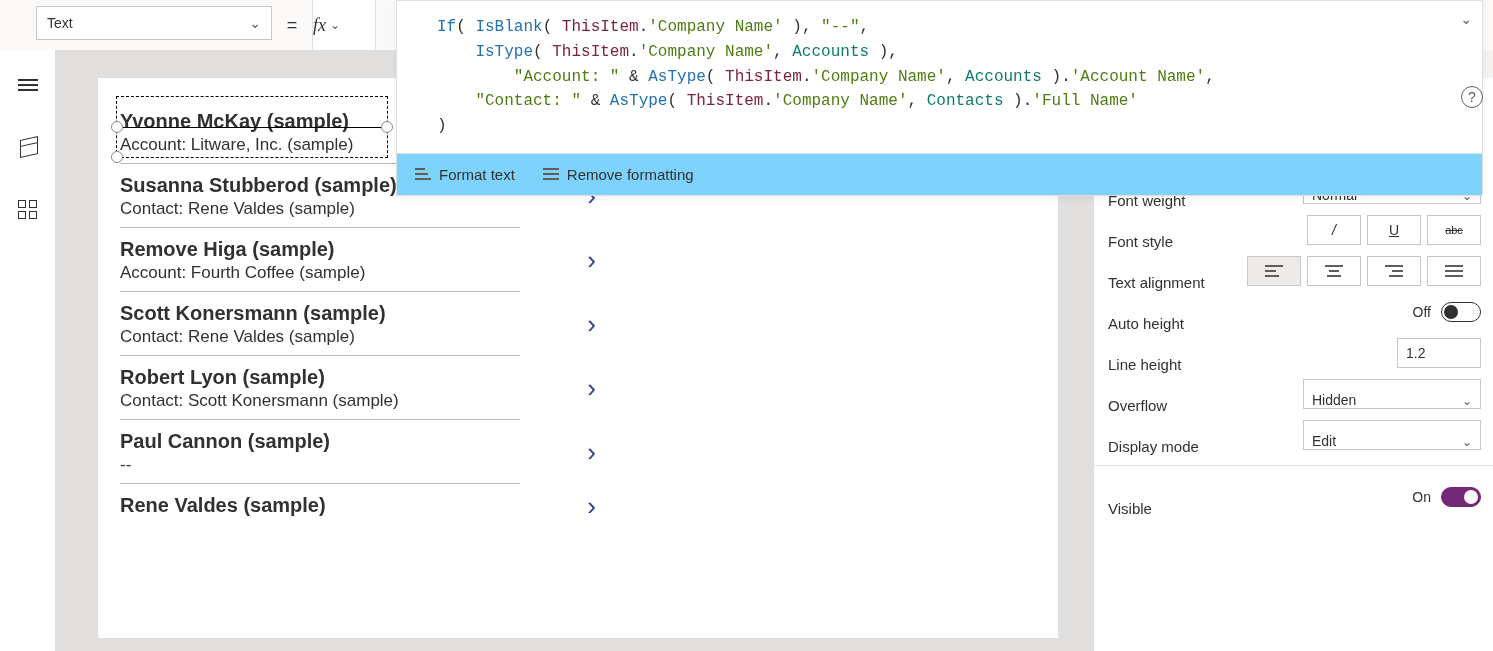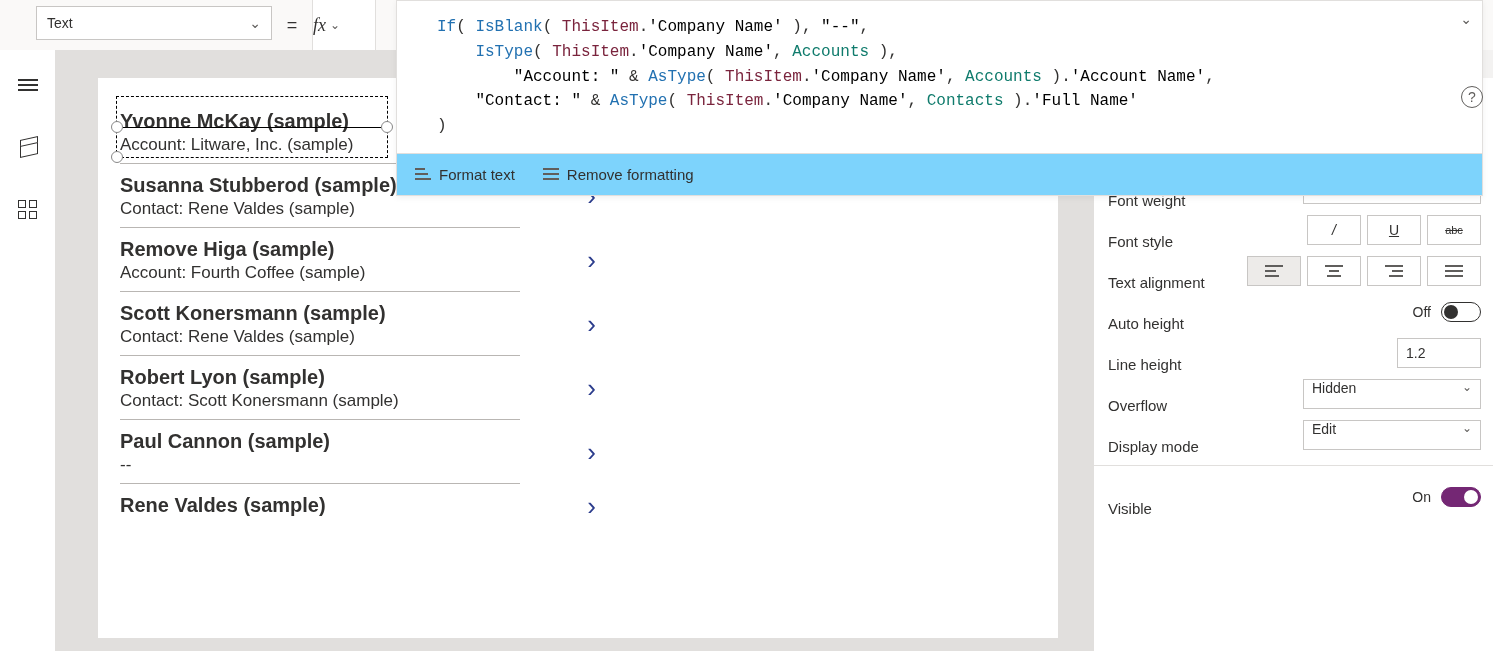--- a/index.html
+++ b/index.html
@@ -11,21 +11,21 @@
 .prop-select .chev { font-size: 14px; color:#605e5c }
 .equals { width: 40px; display:flex; align-items:center; justify-content:center; font-size:18px; color:#323130; }
 .fx-box { width: 64px; display:flex; align-items:center; justify-content:flex-start; border-left:1px solid #e1dfdd; border-right:1px solid #e1dfdd; background:#fff; font-style:italic; font-family: Georgia, serif; font-size:18px;}
 .fx-box .chev { font-style:normal; font-size:12px; margin-left:4px; color:#605e5c }
 
 
 .formula-panel { position:absolute; left: 396px; right:10px; top:0; background:#fff; border:1px solid #e1dfdd; z-index:30; box-shadow: 0 2px 6px rgba(0,0,0,0.06);}
 .formula-code { font-family: Consolas, "Courier New", monospace; font-size: 16px; line-height: 1.55; padding: 14px 24px 14px 40px; white-space: pre; overflow:auto;}
 .c-fn { color:#2271b1; }
 .c-id { color:#7a243d; }
-.c-str { color:#000000;margin-top:7px; }
+.c-str { color:#4d7c0f;margin-top:7px; }
 .c-ty { color:#0f7b6c; }
 .c-punc { color:#323130; }
 .formula-tools { height:42px; border-top:1px solid #e1dfdd; background:#7dd3fc; display:flex; padding:0 18px; gap:28px;}
 .formula-tools .btn { display:flex; align-items:center; gap:8px; color:#323130; font-size:15px;}
 .formula-expand { position:absolute; right:10px; top:10px; font-size:14px; color:#605e5c;}
 .icon-lines { display:inline-block; width:16px; height:12px; position:relative;}
 .icon-lines::before,.icon-lines::after{content:"";position:absolute;left:0;right:0;height:2px;background:#605e5c;}
 .icon-lines::before{top:0; width:60%;}
 .icon-lines::after{bottom:0;}
 .icon-lines span{position:absolute;top:5px;left:0;right:3px;height:2px;background:#605e5c;}
@@ -55,21 +55,21 @@
 .sh-r{right:-6px;top:50%;transform:translateY(-50%);}
 .sh-bl{left:-6px;bottom:-6px;}
 .sel-underline{position:absolute;left:6px;right:6px;top:30px;height:1px;background:#000;}
 
 
 .right-panel { position:absolute; right:0; top:50px; bottom:0; width:400px; border-left:1px solid #e1dfdd; background:#fff; overflow:hidden;}
 .plist{padding:10px 12px 10px 14px;}
 .prow{display:flex;align-items:center;min-height:40px;}
 .prow .plabel{flex:1;font-size:15px;color:#323130;margin-top:24px;}
 .prow .pval{width:180px;display:flex;justify-content:flex-end;align-items:center;gap:4px;}
-.select{border:1px solid #c8c6c4;background:#fff;height:30px;display:flex;align-items:flex-start;justify-content:space-between;padding:0 8px;width:178px;}
+.select{border:1px solid #c8c6c4;background:#fff;height:30px;display:flex;align-items:flex-end;justify-content:space-between;padding:0 8px;width:178px;}
 .select .chev{font-size:12px;color:#605e5c;}
 .numinput{border:1px solid #c8c6c4;height:30px;width:84px;padding:0 8px;display:flex;align-items:center;}
 .btngroup{display:flex;gap:6px;}
 .btnsm{width:54px;height:30px;border:1px solid #c8c6c4;display:flex;align-items:center;justify-content:center;font-size:14px;background:#fff;}
 .btnsm.sel{background:#edebe9;}
 .btnsm .u{text-decoration:underline;}
 .btnsm .strike{text-decoration:line-through;font-size:11px;}
 .toggle{position:relative;width:40px;height:20px;border:1px solid #323130;border-radius:10px;background:#fff;}
 .toggle .knob{position:absolute;right:2px;top:2px;width:14px;height:14px;border-radius:50%;background:#323130;}
 .toggle.on{background:#742774;border-color:#742774;}

